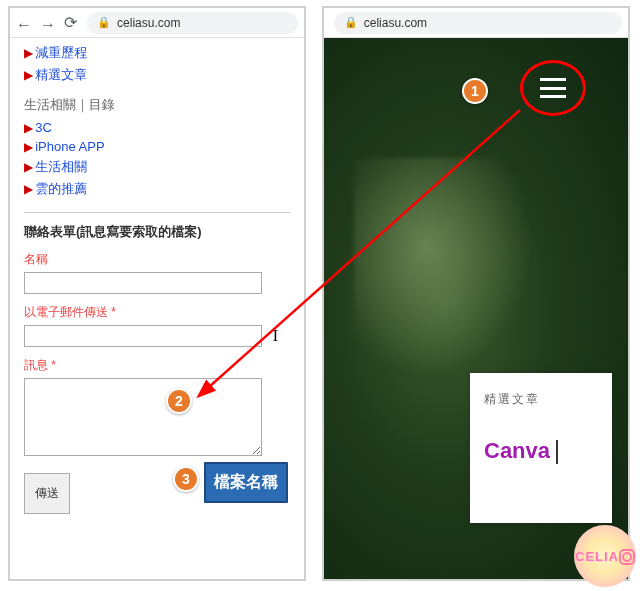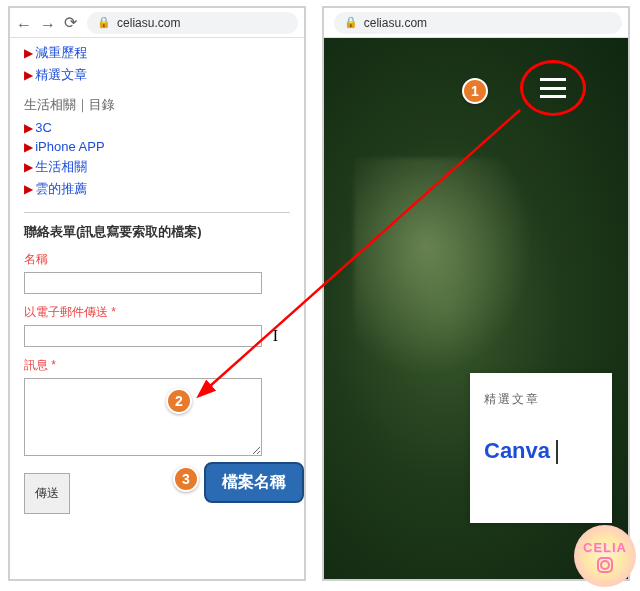--- a/index.html
+++ b/index.html
@@ -99,50 +99,50 @@
     width: 66px; height: 56px; border: 3px solid #f00; border-radius: 50%;
     pointer-events: none;
   }
   .card {
     position: absolute; right: 16px; bottom: 56px;
     width: 142px; height: 150px; background: #fff;
     box-shadow: 0 0 6px rgba(0,0,0,0.2);
     padding: 18px 14px;
   }
   .card-head { font-size: 12px; color: #666; letter-spacing: 2px; }
-  .card-body { margin-top: 30px; font-size: 22px; font-weight: bold; color: #1d4ed8; display: flex; align-items: flex-end; gap: 6px; }
+  .card-body { margin-top: 30px; font-size: 22px; font-weight: bold; color: #a21caf; display: flex; align-items: flex-end; gap: 6px; }
   .blink-cursor { width: 2px; height: 24px; background: #333; display: inline-block; }
 
   .badge {
     position: absolute;
     width: 26px; height: 26px; border-radius: 50%;
     background: #e87b2b; border: 2px solid #fff; color: #fff;
     display: flex; align-items: center; justify-content: center;
     font-weight: bold; font-size: 14px;
     box-shadow: 0 1px 3px rgba(0,0,0,0.3);
     z-index: 50;
   }
   .badge-1 { left: 462px; top: 78px; }
   .badge-2 { left: 166px; top: 388px; }
   .badge-3 { left: 173px; top: 466px; }
 
   .callout {
     position: absolute; left: 204px; top: 462px;
     background: #2a6bb3; border: 2px solid #1a4a80; color: #fff;
-    padding: 8px 16px; font-size: 16px; font-weight: bold;
-    border-radius: 8px; z-index: 40;
+    padding: 8px 8px; font-size: 16px; font-weight: bold;
+    border-radius: 1px; z-index: 40;
   }
 
   .arrow-svg { position: absolute; left: 0; top: 0; width: 640px; height: 591px; pointer-events: none; z-index: 30; }
 
   .celia-logo {
     position: absolute; right: 4px; bottom: 4px;
     width: 62px; height: 62px; border-radius: 50%;
     background: radial-gradient(circle at 50% 50%, #fff4c8 0%, #ffe9a8 40%, #ffb3d0 100%);
-    display: flex; flex-direction: column; align-items: center; justify-content: center;
+    display: flex; align-items: center; justify-content: center;
     z-index: 60; font-weight: bold; letter-spacing: 1px;
   }
   .celia-text { font-size: 13px; color: #ff7aa8; text-shadow: 1px 1px 0 #ffd1e2; }
   .celia-ig {
     width: 16px; height: 16px; border: 2px solid #ff7aa8; border-radius: 5px;
     display: flex; align-items: center; justify-content: center; margin-top: 2px;
   }
   .celia-ig::after { content: ""; width: 6px; height: 6px; border: 2px solid #ff7aa8; border-radius: 50%; }
 </style>
 </head>

